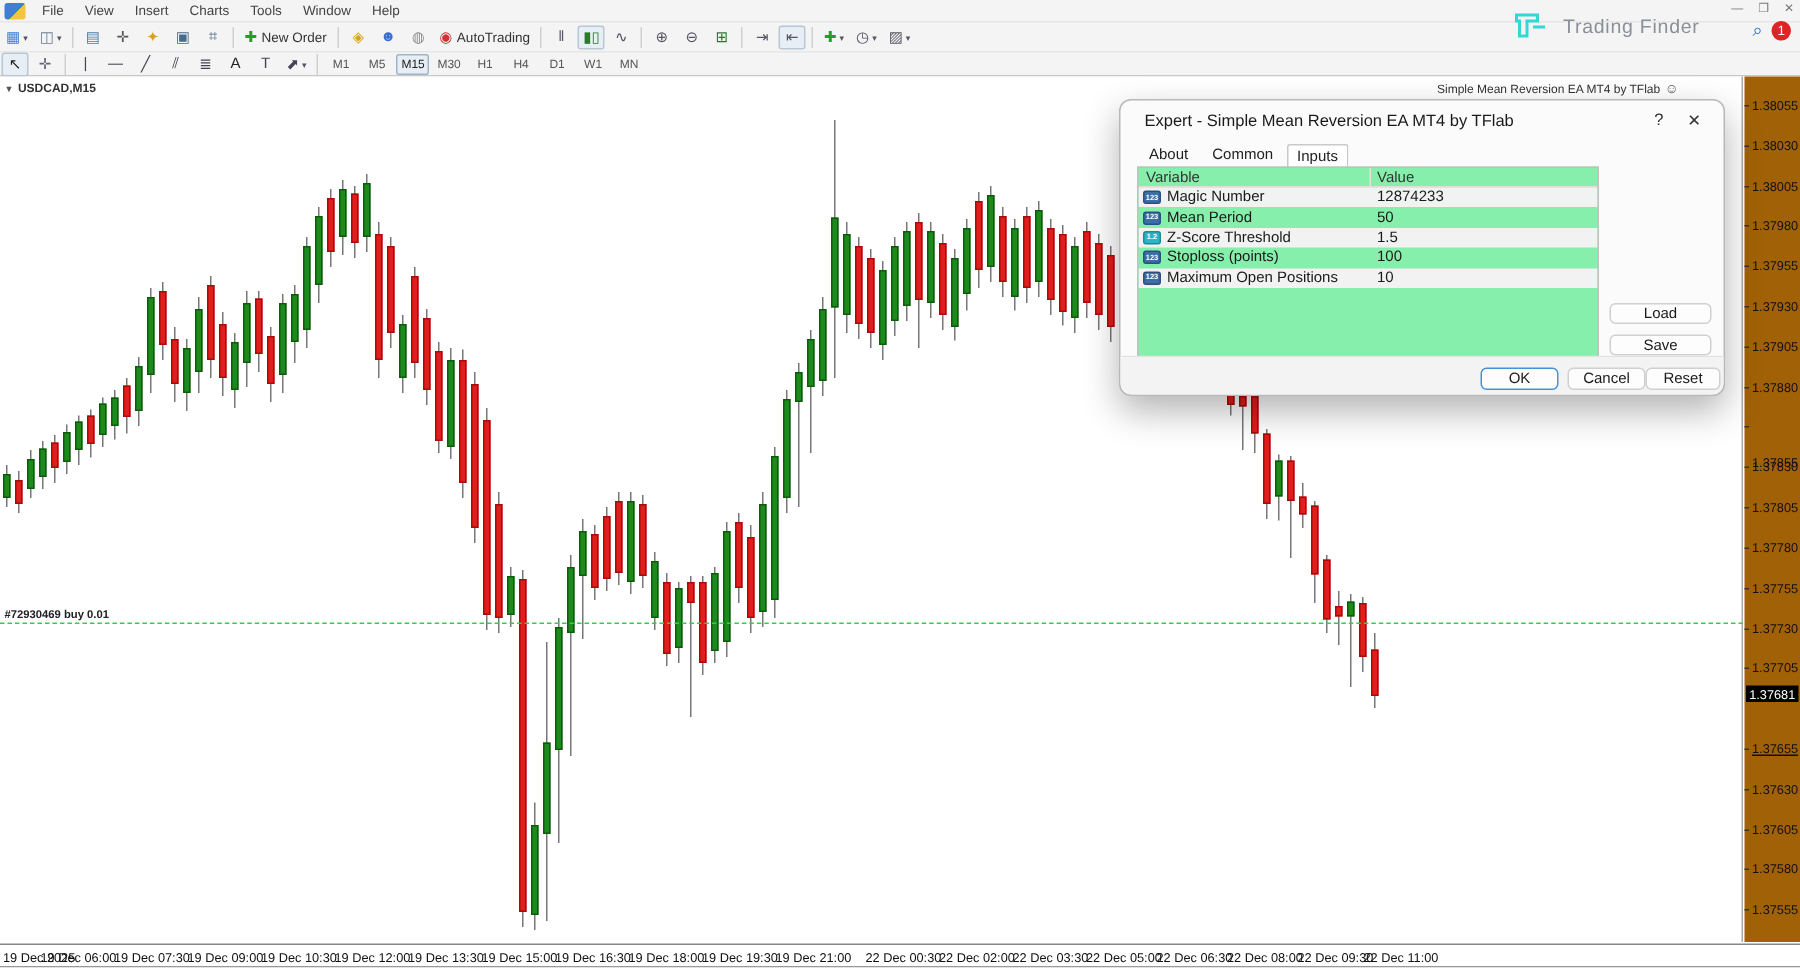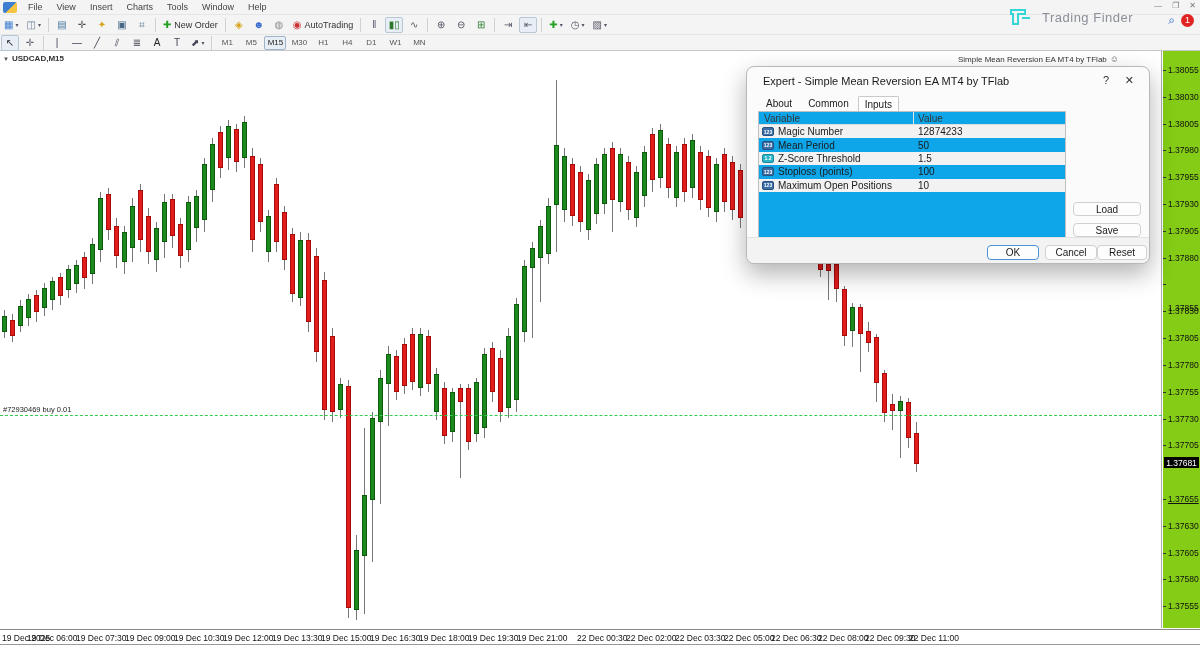--- a/index.html
+++ b/index.html
@@ -39,39 +39,39 @@
   .ea-title { position:absolute; right:42px; top:3px; font-size:8px; color:#333; }
   .ea-title .smiley { color:#666; margin-left:3px; font-size:9px; }
 
   .plot { position:absolute; left:0; top:0; width:1162px; height:577px; border-right:1px solid #aaa; }
   .wick { position:absolute; width:1px; background:#777; }
   .cbody { position:absolute; width:5px; }
   .cbody.bull { background:#1d8a1d; border:1px solid #0d5c0d; }
   .cbody.bear { background:#e31c1c; border:1px solid #a80b0b; }
 
   .buy-line { position:absolute; left:0; width:1162px; height:0; border-top:1.5px dashed #35cc4e; }
-  .buy-label { position:absolute; left:3px; font-size:7.5px; font-weight:normal; color:#222; }
-
-  .price-axis { position:absolute; left:1163px; top:0; width:37px; height:577px; background:#84cc16; }
+  .buy-label { position:absolute; left:3px; font-size:7.5px; font-weight:bold; color:#222; }
+
+  .price-axis { position:absolute; left:1163px; top:0; width:37px; height:577px; background:#a16207; }
   .p-lab { position:absolute; left:5px; font-size:8.5px; color:#111; }
   .p-tick { position:absolute; left:0; width:3px; height:1px; background:#333; }
   .p-badge { position:absolute; left:1px; width:35px; height:11px; background:#000; color:#fff; font-size:8.5px; display:flex; align-items:center; justify-content:center; }
 
   .time-axis { position:absolute; left:0; top:578px; width:1200px; height:16px; background:#fff; border-top:1px solid #888; border-bottom:1px solid #999; }
   .t-lab { position:absolute; top:3px; font-size:8.5px; color:#111; white-space:nowrap; }
 
   
   .dialog { position:absolute; left:746px; top:66px; width:404px; height:198px; background:#fbfbfb; border:1px solid #b8b8b8; border-radius:8px; box-shadow:0 10px 24px rgba(0,0,0,0.30); font-size:10px; color:#1a1a1a; }
   .dlg-title { position:absolute; left:16px; top:8px; font-size:11px; }
   .dlg-help { position:absolute; right:40px; top:7px; font-size:11px; color:#333; cursor:default; }
   .dlg-close { position:absolute; right:15px; top:7px; font-size:11px; color:#333; cursor:default; }
   .dlg-tabs { position:absolute; left:12px; top:28px; display:flex; gap:2px; }
   .dlg-tab { padding:2px 6px 3px; font-size:10px; color:#222; border:1px solid transparent; border-bottom:none; cursor:default; }
   .dlg-tab.active { background:#fff; border-color:#c9c9c9; border-radius:2px 2px 0 0; position:relative; top:1px; }
-  .dlg-table { position:absolute; left:11px; top:44px; width:308px; height:128px; background:#0ea5e9; border:1px solid #c0c0c0; overflow:hidden; }
+  .dlg-table { position:absolute; left:11px; top:44px; width:308px; height:128px; background:#86efac; border:1px solid #c0c0c0; overflow:hidden; }
   .dt-head { display:flex; height:13px; border-bottom:1px solid #ddd; color:#333; }
   .dt-head .c1 { width:155px; padding:1px 0 0 5px; border-right:1px solid #e4e4e4; }
   .dt-head .c2 { flex:1; padding:1px 0 0 4px; }
   .dt-row { display:flex; height:13.4px; align-items:center; }
   .dt-row:nth-child(odd) { background:#f2f2f2; }
   .dt-row .c1 { width:155px; display:flex; align-items:center; gap:4px; padding-left:3px; }
   .dt-row .c2 { flex:1; padding-left:4px; }
   .p-ico { width:12px; height:9px; border-radius:2px; color:#fff; font-size:5px; display:flex; align-items:center; justify-content:center; font-weight:bold; }
   .p-ico.int { background:#3a6ea5; border:1px solid #2a5080; }
   .p-ico.dbl { background:#2ab5c9; border:1px solid #1a8a9a; }

